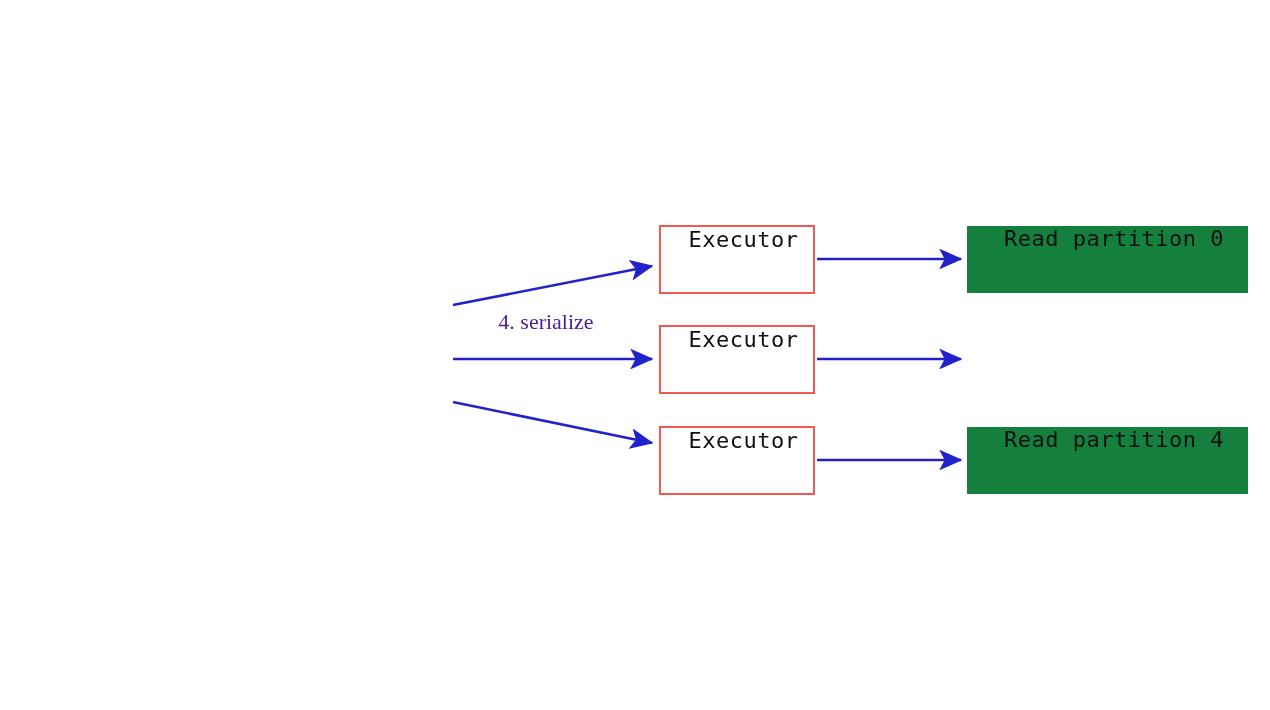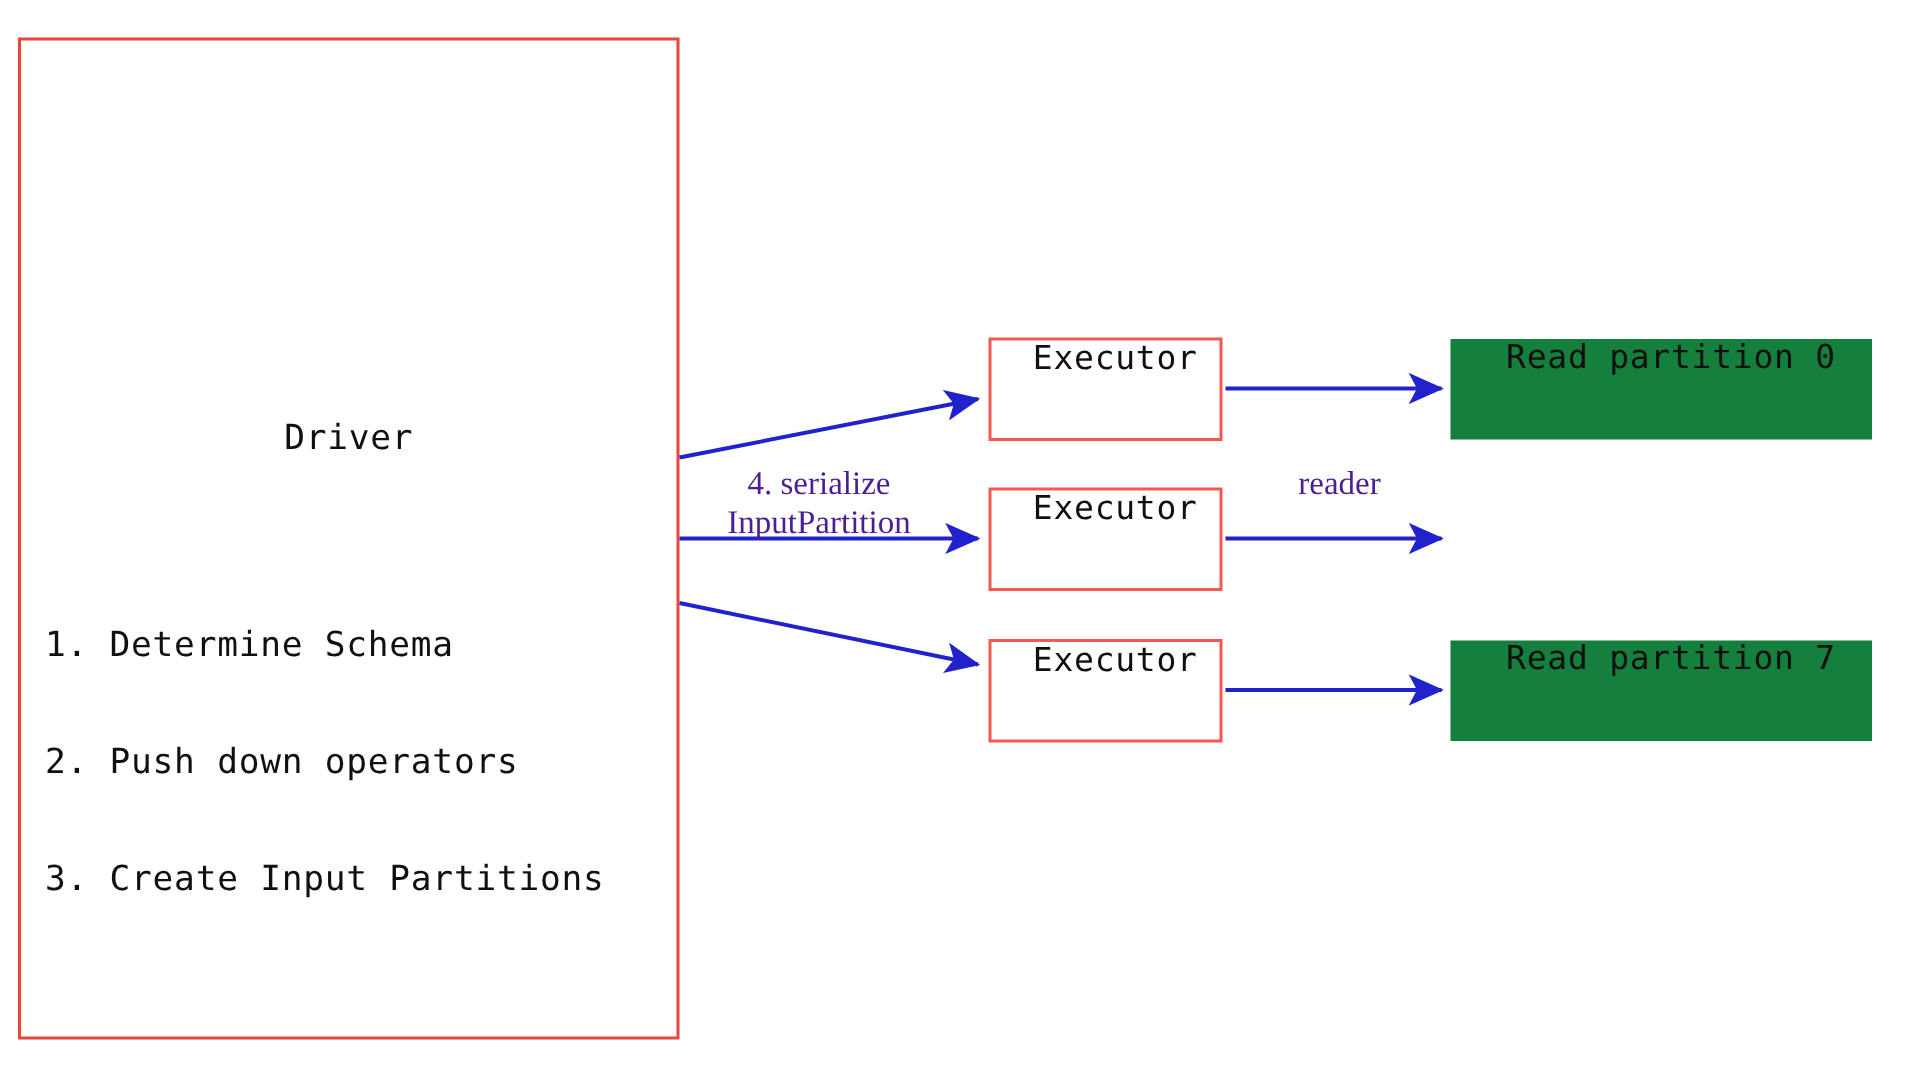--- a/index.html
+++ b/index.html
@@ -90,44 +90,36 @@
     color: #4c1d95;
     white-space: nowrap;
   }
   .lbl-line { display: block; }
 </style>
 </head>
 <body>
 
 <div id="canvas">
 
-  <div class="box driver-box">
-    <div class="driver-title">Driver</div>
-    <div class="driver-list">
-      <div class="lbl-line">1. Determine Schema</div>
-      <div class="lbl-line">2. Push down operators</div>
-      <div class="lbl-line">3. Create Input Partitions</div>
-    </div>
-  </div>
 
   <div class="box executor-box" style="left:659px; top:225px;">
     <span>Executor</span>
   </div>
   <div class="box executor-box" style="left:659px; top:325px;">
     <span>Executor</span>
   </div>
   <div class="box executor-box" style="left:659px; top:426px;">
     <span>Executor</span>
   </div>
 
   <div class="box partition-box" style="left:967px; top:226px;">
     <span>Read partition 0</span>
   </div>
   <div class="box partition-box" style="left:967px; top:427px;">
-    <span>Read partition 7</span>
+    <span>Read partition 4</span>
   </div>
 
   <svg class="layer" viewBox="0 0 1270 710">
     <defs>
       <marker id="ah" markerWidth="9" markerHeight="8" refX="8.4" refY="4" orient="auto" markerUnits="strokeWidth">
         <path d="M0,0 L9,4 L0,8 L2.1,4 Z" fill="#2222cc"></path>
       </marker>
     </defs>
     <g stroke="#2222cc" stroke-width="2.6" fill="none">
       <line x1="453" y1="305" x2="652" y2="266" marker-end="url(#ah)"></line>
@@ -135,20 +127,18 @@
       <line x1="453" y1="402" x2="652" y2="443" marker-end="url(#ah)"></line>
 
       <line x1="817" y1="259" x2="961" y2="259" marker-end="url(#ah)"></line>
       <line x1="817" y1="359" x2="961" y2="359" marker-end="url(#ah)"></line>
       <line x1="817" y1="460" x2="961" y2="460" marker-end="url(#ah)"></line>
     </g>
   </svg>
 
   <div class="edge-label" style="left:448px; top:309px; width:196px;">
     <span class="lbl-line">4. serialize</span>
-    <span class="lbl-line">InputPartition</span>
   </div>
 
   <div class="edge-label" style="left:823px; top:309px; width:140px;">
-    <span class="lbl-line">reader</span>
   </div>
 
 </div>
 
 </body></html>

